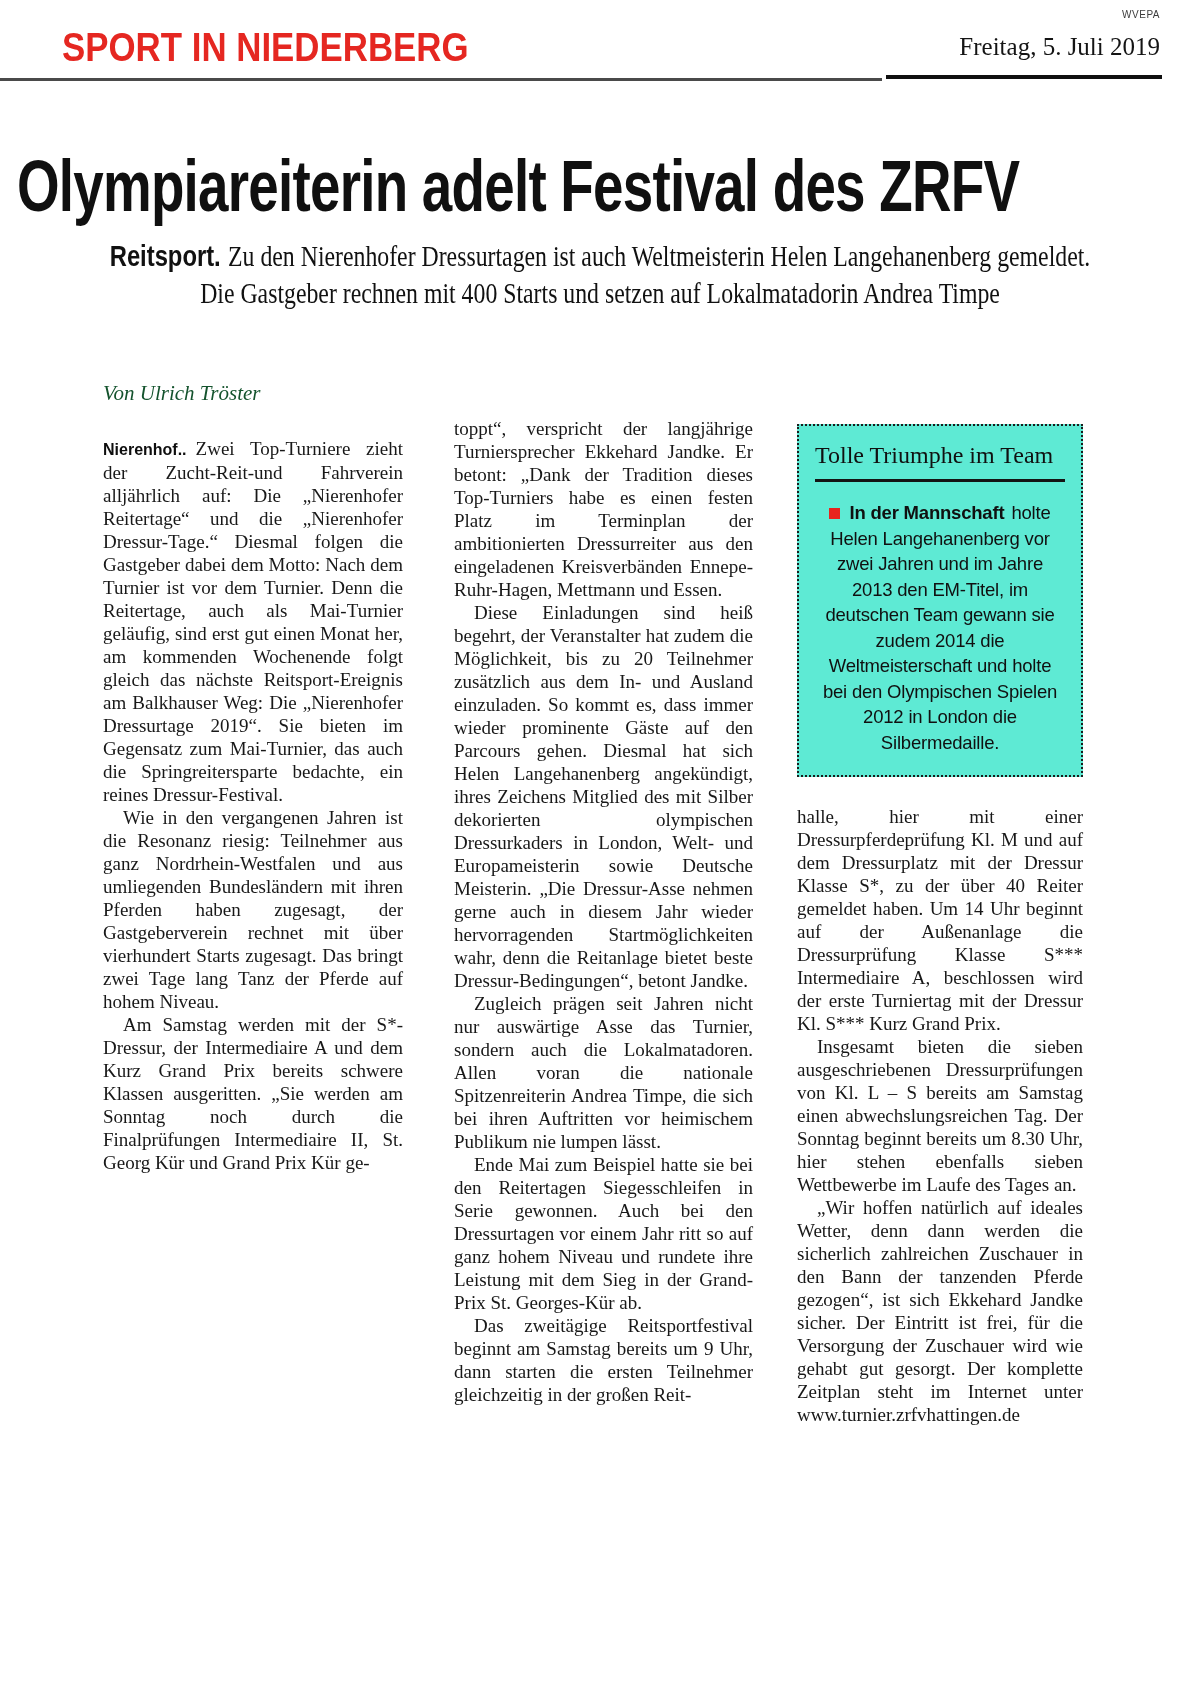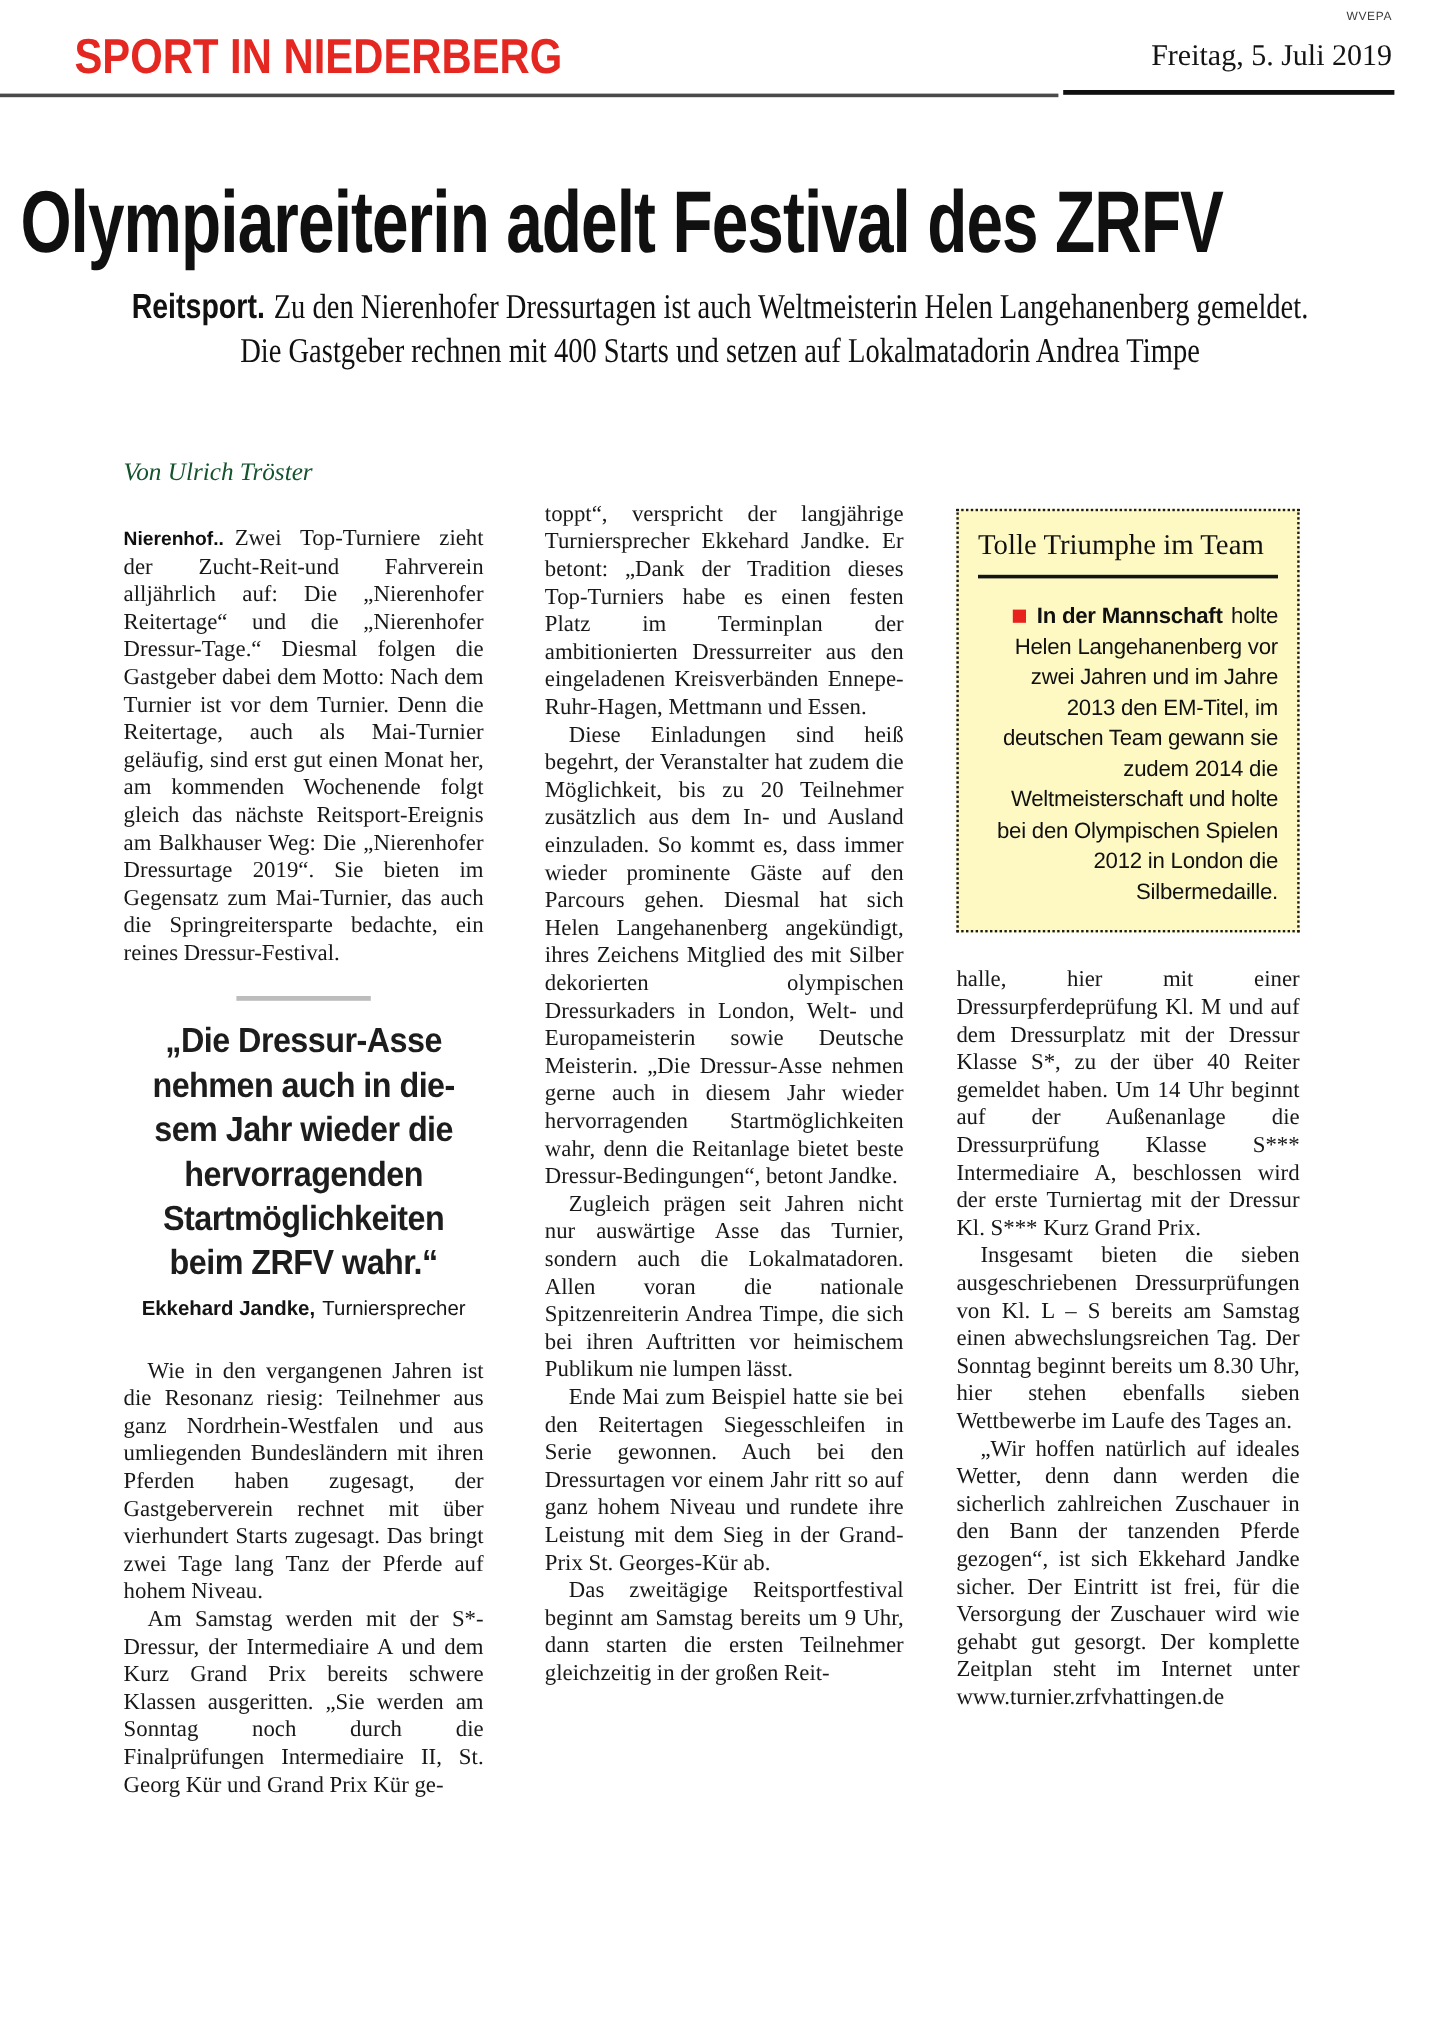--- a/index.html
+++ b/index.html
@@ -71,29 +71,29 @@
   }
   .pq-attr {
     margin-top:9px; text-align:center;
     font-family:"Liberation Sans", sans-serif; font-size:17px; color:#141414;
   }
   .pq-author { font-weight:700; margin-right:6px; }
 
   
   .infobox {
     border:2px dotted #1c1c1c; padding:16px 16px 20px 16px;
-    margin-bottom:28px; background:#fef9c3;
+    margin-bottom:28px; background:#5eead4;
   }
   .ib-title {
     font-family:"Liberation Serif", serif; font-size:24px; color:#101010;
     padding-bottom:10px; border-bottom:3px solid #141414; margin-bottom:18px;
   }
   .ib-item {
     font-family:"Liberation Sans", sans-serif; font-size:18.5px;
-    line-height:25.5px; color:#101010; letter-spacing:-0.2px; text-align:right;
+    line-height:25.5px; color:#101010; letter-spacing:-0.2px; text-align:center;
   }
   .ib-item + .ib-item { margin-top:17px; }
   .sq {
     display:inline-block; width:11px; height:11px; background:#e8231e;
     margin-right:9px;
   }
   .ib-lead { font-weight:700; margin-right:7px; }
 </style>
 </head>
 <body>
@@ -108,30 +108,20 @@
 
   <h1 class="headline">Olympiareiterin adelt Festival des ZRFV</h1>
   <div class="subhead">
     <div><span class="kicker">Reitsport.</span><span>Zu den Nierenhofer Dressurtagen ist auch Weltmeisterin Helen Langehanenberg gemeldet.</span></div>
     <div>Die Gastgeber rechnen mit 400 Starts und setzen auf Lokalmatadorin Andrea Timpe</div>
   </div>
 
   <div class="col col1">
     <div class="byline">Von Ulrich Tröster</div>
     <p><span class="lead-in">Nierenhof..</span><span>Zwei Top-Turniere zieht der Zucht-Reit-und Fahrverein alljährlich auf: Die „Nierenhofer Reitertage“ und die „Nierenhofer Dressur-Tage.“ Diesmal folgen die Gastgeber dabei dem Motto: Nach dem Turnier ist vor dem Turnier. Denn die Reitertage, auch als Mai-Turnier geläufig, sind erst gut einen Monat her, am kommenden Wochenende folgt gleich das nächste Reitsport-Ereignis am Balkhauser Weg: Die „Nierenhofer Dressurtage 2019“. Sie bieten im Gegensatz zum Mai-Turnier, das auch die Springreitersparte bedachte, ein reines Dressur-Festival.</span></p>
-    <div class="pullquote">
-      <div class="pq-bar"></div>
-      <div class="pq-text">„Die Dressur-Asse
-nehmen auch in die-
-sem Jahr wieder die
-hervorragenden
-Startmöglichkeiten
-beim ZRFV wahr.“</div>
-      <div class="pq-attr"><span class="pq-author">Ekkehard Jandke,</span><span>Turniersprecher</span></div>
-    </div>
     <p class="indent">Wie in den vergangenen Jahren ist die Resonanz riesig: Teilnehmer aus ganz Nordrhein-Westfalen und aus umliegenden Bundesländern mit ihren Pferden haben zugesagt, der Gastgeberverein rechnet mit über vierhundert Starts zugesagt. Das bringt zwei Tage lang Tanz der Pferde auf hohem Niveau.</p>
     <p class="indent">Am Samstag werden mit der S*-Dressur, der Intermediaire A und dem Kurz Grand Prix bereits schwere Klassen ausgeritten. „Sie werden am Sonntag noch durch die Finalprüfungen Intermediaire II, St. Georg Kür und Grand Prix Kür ge-</p>
   </div>
 
   <div class="col col2">
     <p>toppt“, verspricht der langjährige Turniersprecher Ekkehard Jandke. Er betont: „Dank der Tradition dieses Top-Turniers habe es einen festen Platz im Terminplan der ambitionierten Dressurreiter aus den eingeladenen Kreisverbänden Ennepe-Ruhr-Hagen, Mettmann und Essen.</p>
     <p class="indent">Diese Einladungen sind heiß begehrt, der Veranstalter hat zudem die Möglichkeit, bis zu 20 Teilnehmer zusätzlich aus dem In- und Ausland einzuladen. So kommt es, dass immer wieder prominente Gäste auf den Parcours gehen. Diesmal hat sich Helen Langehanenberg angekündigt, ihres Zeichens Mitglied des mit Silber dekorierten olympischen Dressurkaders in London, Welt- und Europameisterin sowie Deutsche Meisterin. „Die Dressur-Asse nehmen gerne auch in diesem Jahr wieder hervorragenden Startmöglichkeiten wahr, denn die Reitanlage bietet beste Dressur-Bedingungen“, betont Jandke.</p>
     <p class="indent">Zugleich prägen seit Jahren nicht nur auswärtige Asse das Turnier, sondern auch die Lokalmatadoren. Allen voran die nationale Spitzenreiterin Andrea Timpe, die sich bei ihren Auftritten vor heimischem Publikum nie lumpen lässt.</p>
     <p class="indent">Ende Mai zum Beispiel hatte sie bei den Reitertagen Siegesschleifen in Serie gewonnen. Auch bei den Dressurtagen vor einem Jahr ritt so auf ganz hohem Niveau und rundete ihre Leistung mit dem Sieg in der Grand-Prix St. Georges-Kür ab.</p>
     <p class="indent">Das zweitägige Reitsportfestival beginnt am Samstag bereits um 9 Uhr, dann starten die ersten Teilnehmer gleichzeitig in der großen Reit-</p>

